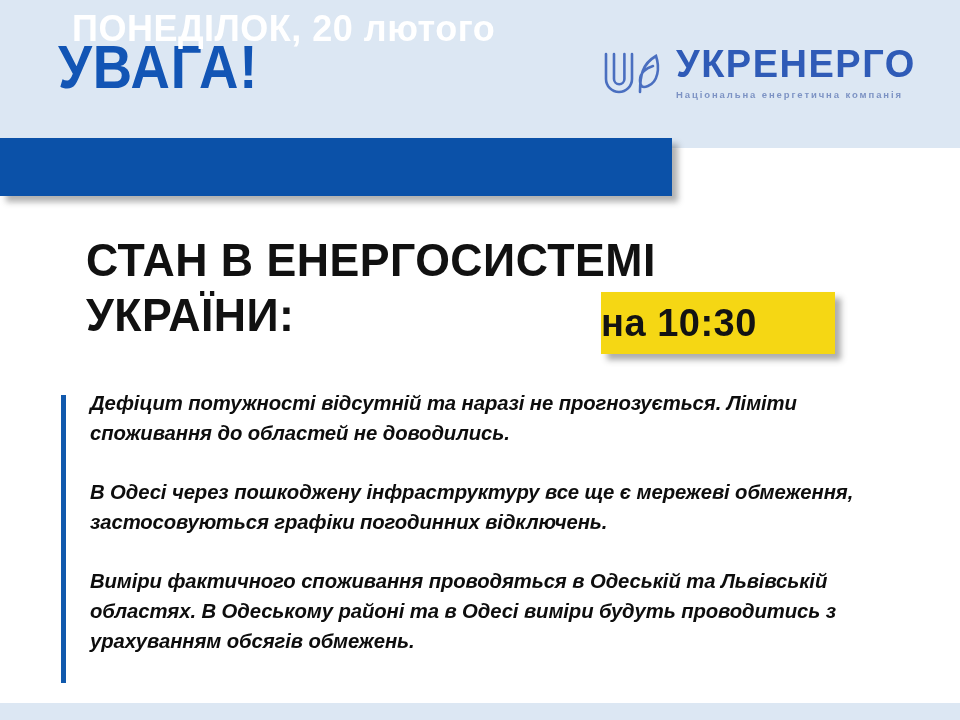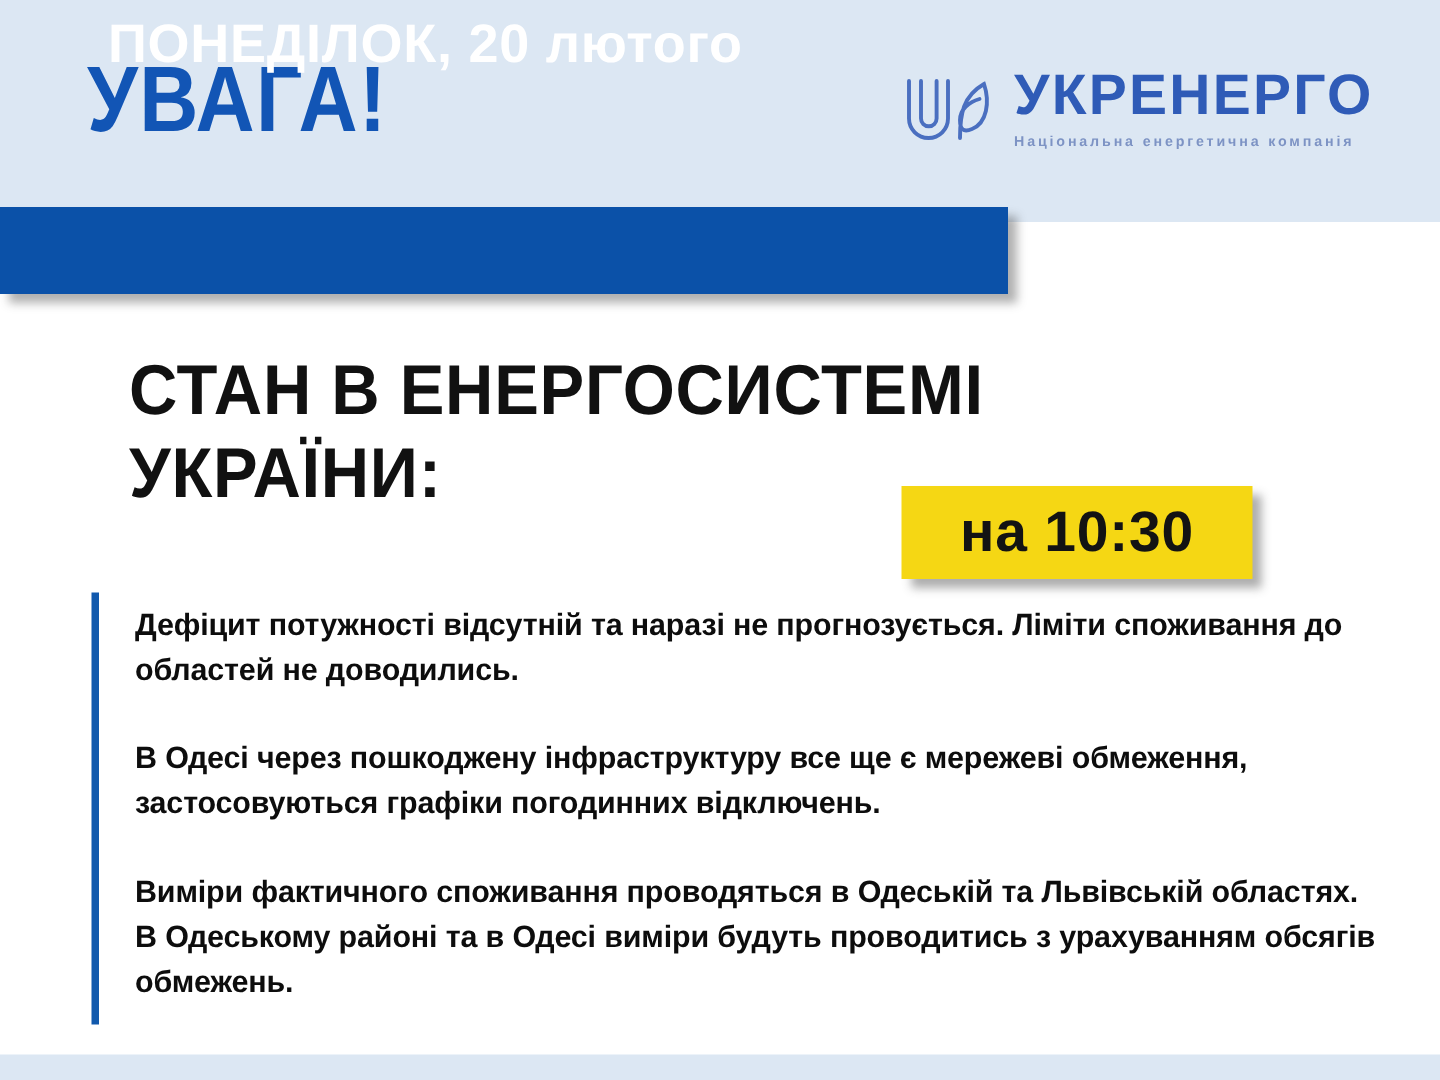--- a/index.html
+++ b/index.html
@@ -116,28 +116,28 @@
     letter-spacing: 0.5px;
     font-family: "Liberation Sans Narrow", "Liberation Sans", sans-serif;
     transform: scaleX(0.95);
     transform-origin: left top;
   }
 
   
   .time-badge {
     position: absolute;
     left: 601px;
-    top: 324px;
+    top: 292px;
     width: 234px;
     height: 62px;
     background: #f5d714;
     box-shadow: 6px 6px 6px rgba(60,60,60,0.42);
     display: flex;
     align-items: center;
-    justify-content: center;
+    justify-content: flex-start;
   }
   .time-badge-text {
     font-size: 38px;
     line-height: 40px;
     font-weight: 700;
     color: #131313;
     letter-spacing: 0.5px;
     white-space: nowrap;
   }
 
@@ -146,22 +146,23 @@
     position: absolute;
     left: 61px;
     top: 395px;
     width: 5px;
     height: 288px;
     background: #1159ad;
   }
   .body-block {
     position: absolute;
     left: 90px;
-    top: 402px;
+    top: 388px;
     width: 840px;
+    font-style: italic;
   }
   .body-paragraph {
     font-size: 20.5px;
     line-height: 30px;
     font-weight: 700;
     color: #0d0d0d;
     letter-spacing: -0.1px;
     margin: 0 0 29px 0;
     font-family: "Liberation Sans Narrow", "Liberation Sans", sans-serif;
     transform: scaleX(0.99);

